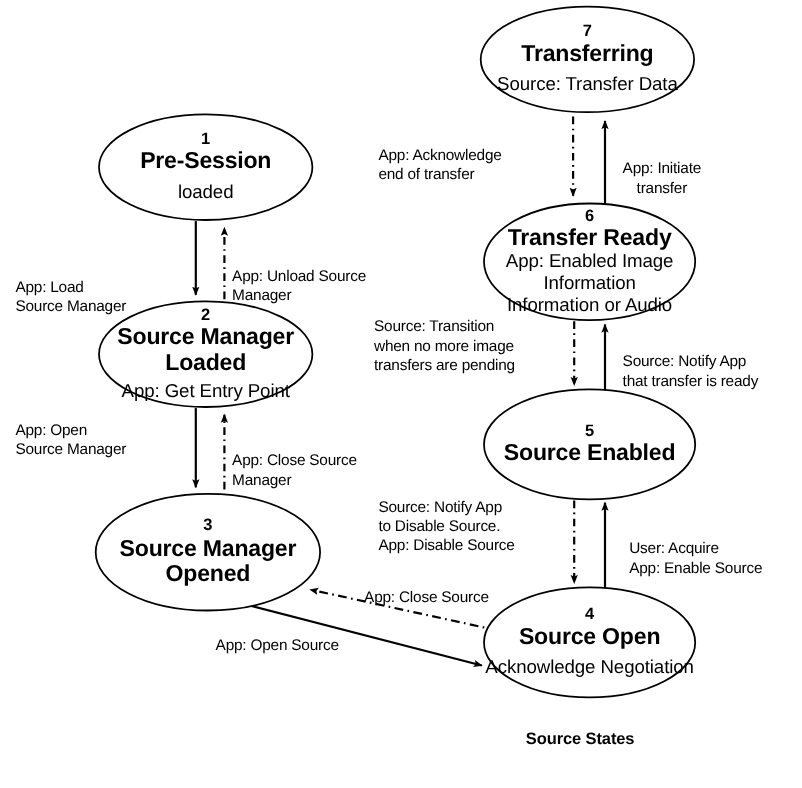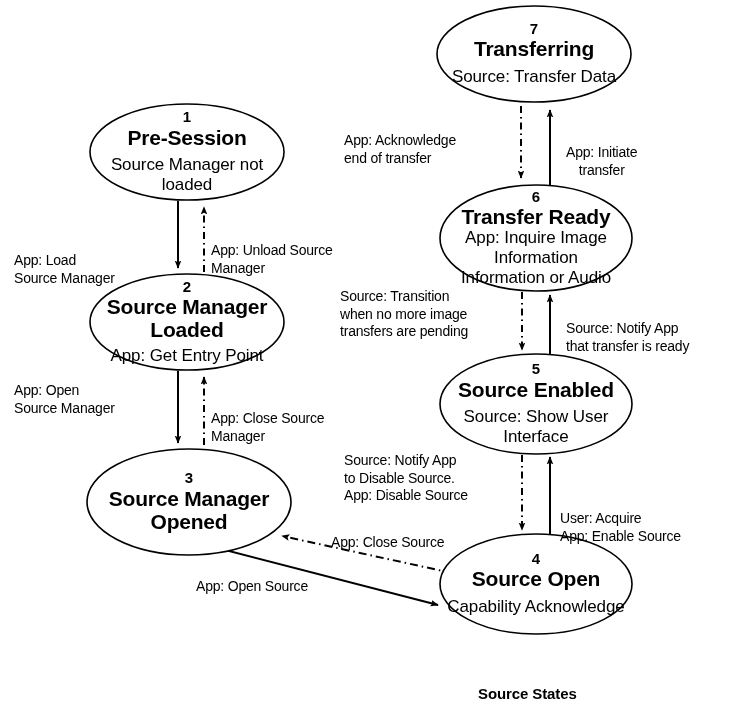--- a/index.html
+++ b/index.html
@@ -140,21 +140,20 @@
     <ellipse cx="536" cy="584" rx="96" ry="50" fill="#ffffff" stroke="#000" stroke-width="1.6"></ellipse>
     <ellipse cx="536" cy="404" rx="96" ry="50" fill="#ffffff" stroke="#000" stroke-width="1.6"></ellipse>
     <ellipse cx="536" cy="238" rx="96" ry="53" fill="#ffffff" stroke="#000" stroke-width="1.6"></ellipse>
     <ellipse cx="534" cy="54" rx="97" ry="48" fill="#ffffff" stroke="#000" stroke-width="1.6"></ellipse>
   </svg>
 
   <div class="state-node" style="left:90px; top:104px; width:194px; height:96px;">
     <div class="state-num">1</div>
     <div class="state-name">Pre-Session</div>
     <div class="state-desc gap">
-      <div>Source Manager not</div>
       <div>loaded</div>
     </div>
   </div>
 
   <div class="state-node" style="left:90px; top:274px; width:194px; height:96px;">
     <div class="state-num">2</div>
     <div class="state-name" style="white-space:pre-line;">Source Manager
 Loaded</div>
     <div class="state-desc" style="margin-top:4px;">
       <div>App:  Get Entry Point</div>
@@ -164,38 +163,34 @@
   <div class="state-node" style="left:87px; top:449px; width:204px; height:106px;">
     <div class="state-num">3</div>
     <div class="state-name" style="white-space:pre-line;">Source Manager
 Opened</div>
   </div>
 
   <div class="state-node" style="left:440px; top:534px; width:192px; height:100px;">
     <div class="state-num">4</div>
     <div class="state-name">Source Open</div>
     <div class="state-desc gap">
-      <div>Capability Acknowledge</div>
+      <div>Acknowledge Negotiation</div>
     </div>
   </div>
 
   <div class="state-node" style="left:440px; top:354px; width:192px; height:100px;">
     <div class="state-num">5</div>
     <div class="state-name">Source Enabled</div>
-    <div class="state-desc gap">
-      <div>Source: Show User</div>
-      <div>Interface</div>
-    </div>
   </div>
 
   <div class="state-node" style="left:440px; top:185px; width:192px; height:106px;">
     <div class="state-num">6</div>
     <div class="state-name">Transfer Ready</div>
     <div class="state-desc">
-      <div>App: Inquire Image</div>
+      <div>App: Enabled Image</div>
       <div>Information</div>
       <div>Information or Audio</div>
     </div>
   </div>
 
   <div class="state-node" style="left:437px; top:6px; width:194px; height:96px;">
     <div class="state-num">7</div>
     <div class="state-name">Transferring</div>
     <div class="state-desc gap">
       <div>Source: Transfer Data</div>
@@ -211,36 +206,36 @@
   <div class="edge-label" style="left:14px; top:382px;">App: Open
 Source Manager</div>
 
   <div class="edge-label" style="left:211px; top:410px;">App: Close Source
 Manager</div>
 
   <div class="edge-label" style="left:196px; top:578px;">App: Open Source</div>
 
   <div class="edge-label" style="left:331px; top:534px;">App: Close Source</div>
 
-  <div class="edge-label" style="left:560px; top:490px;margin-top:20px;">User: Acquire
+  <div class="edge-label" style="left:572px; top:490px;">User: Acquire
 App: Enable Source</div>
 
   <div class="edge-label" style="left:344px; top:452px;">Source: Notify App
 to Disable Source.
 App: Disable Source</div>
 
   <div class="edge-label" style="left:566px; top:320px;">Source: Notify App
 that transfer is ready</div>
 
   <div class="edge-label" style="left:340px; top:288px;">Source: Transition
 when no more image
 transfers are pending</div>
 
   <div class="edge-label" style="left:566px; top:144px;text-align:center;">App: Initiate
 transfer</div>
 
   <div class="edge-label" style="left:344px; top:132px;">App: Acknowledge
 end of transfer</div>
 
 
-  <div class="column-title" style="left:478px; top:685px;">Source States</div>
+  <div class="column-title" style="left:478px; top:663px;">Source States</div>
 
 </div>
 
 </body></html>

